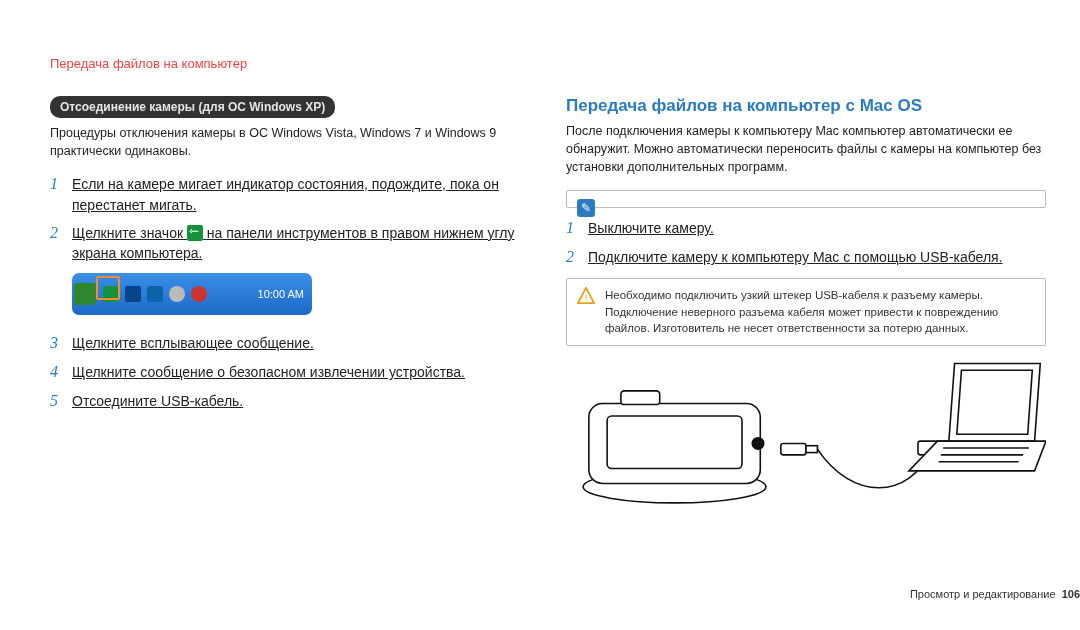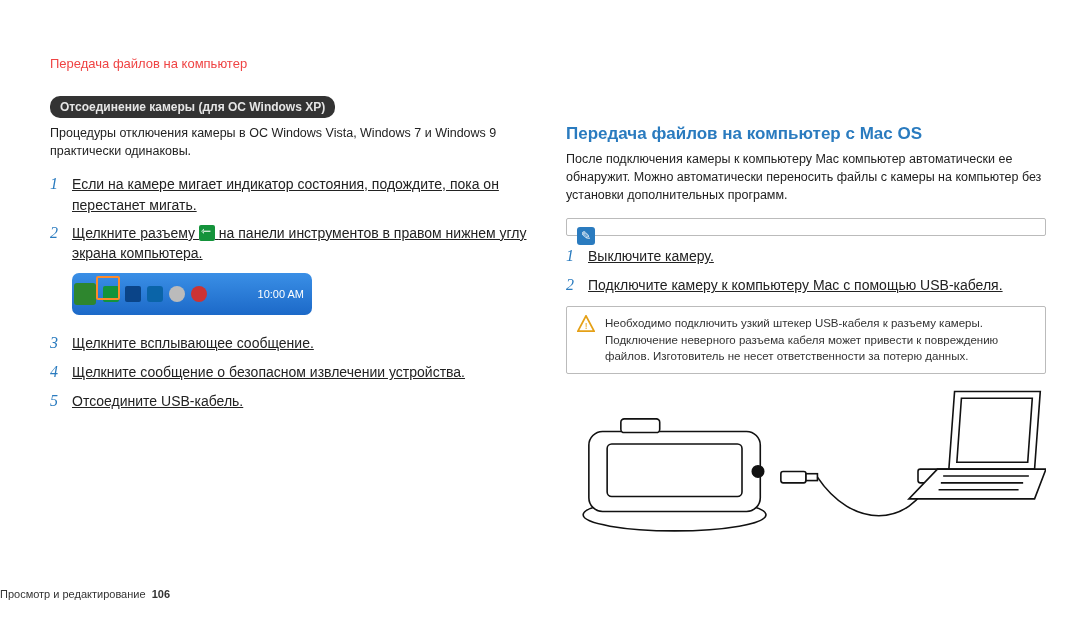--- a/index.html
+++ b/index.html
@@ -22,21 +22,20 @@
   position: absolute;
   top: 96px;
   left: 50px;
   width: 480px;
 }
 .right-col {
   position: absolute;
   top: 96px;
   left: 566px;
   width: 480px;
-  margin-top: 28px;
 }
 .badge-heading {
   background: #333;
   color: #e5e5e5;
   font-size: 12px;
   font-weight: bold;
   padding: 4px 10px;
   border-radius: 10px;
   display: inline-block;
   margin-bottom: 6px;
@@ -156,21 +155,21 @@
   display: flex;
   align-items: center;
   justify-content: center;
   height: 140px;
 }
 .illustration svg { max-width: 100%; }
 .footer {
   position: absolute;
   bottom: 30px;
   left: 0; right: 0;
-  text-align: left;
+  text-align: right;
   font-size: 11px;
   color: #333;
 }
 .footer .pn { font-weight: bold; }
 </style>
 </head>
 <body>
 
 <div class="page-header">Передача файлов на компьютер</div>
 
@@ -179,21 +178,21 @@
   <div class="intro-text">Процедуры отключения камеры в ОС Windows Vista, Windows 7 и Windows 9 практически одинаковы.</div>
 
   <div class="step-row">
     <div class="step-num">1</div>
     <div class="step-text">Если на камере мигает индикатор состояния, подождите, пока он перестанет мигать.</div>
   </div>
 
   <div class="step-row">
     <div class="step-num">2</div>
     <div class="step-text">
-      <span>Щелкните разъему </span>
+      <span>Щелкните значок </span>
       <span class="inline-icon"></span>
       <span> на панели инструментов в правом нижнем углу экрана компьютера.</span>
     </div>
   </div>
 
   <div class="tray-image">
     <div class="tray-start"></div>
     <div class="tray-hl"></div>
     <div class="tray-icon t-grn"></div>
     <div class="tray-icon t-shield"></div>

